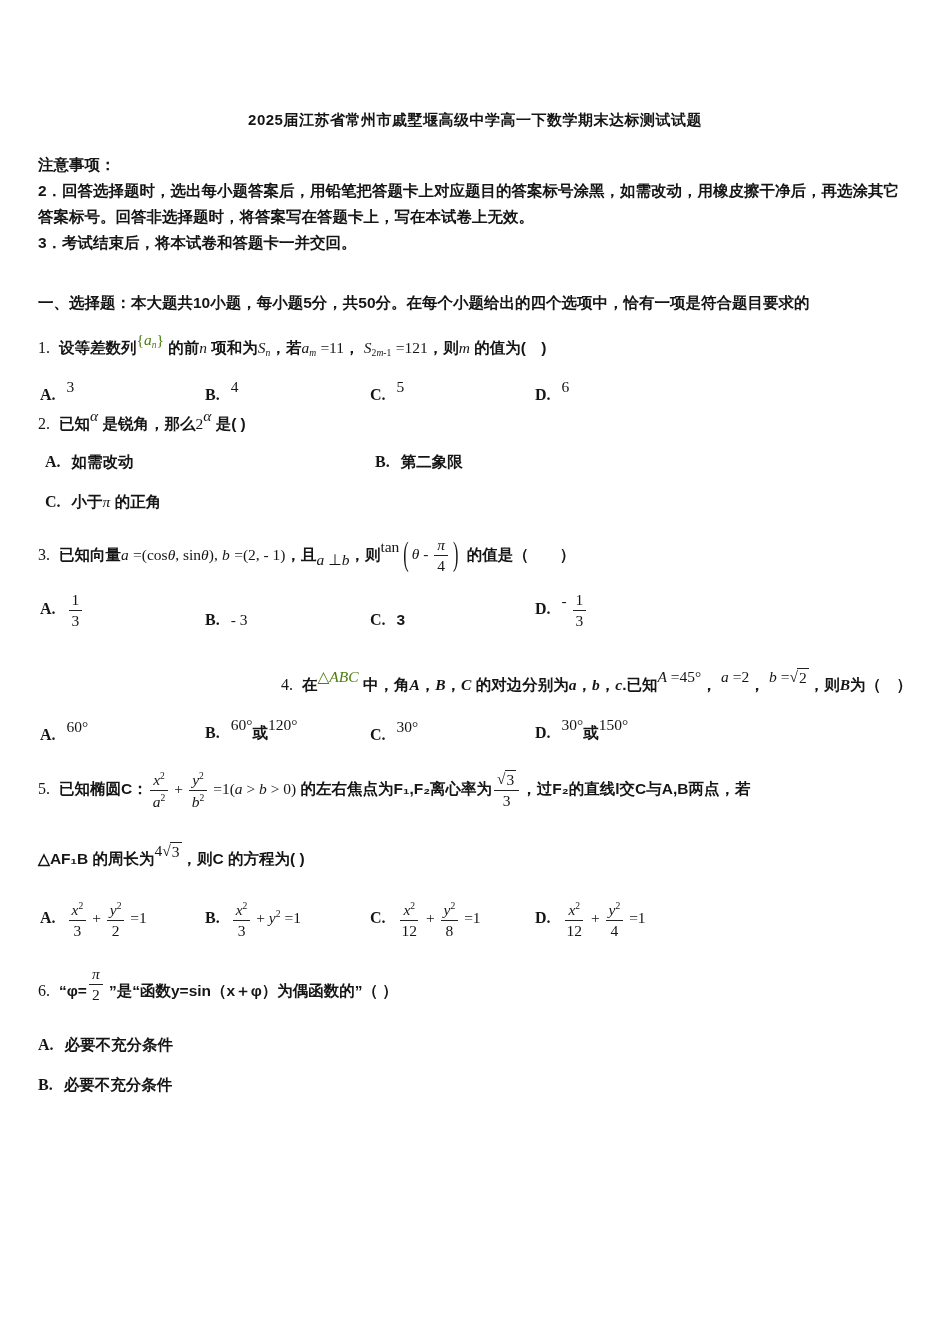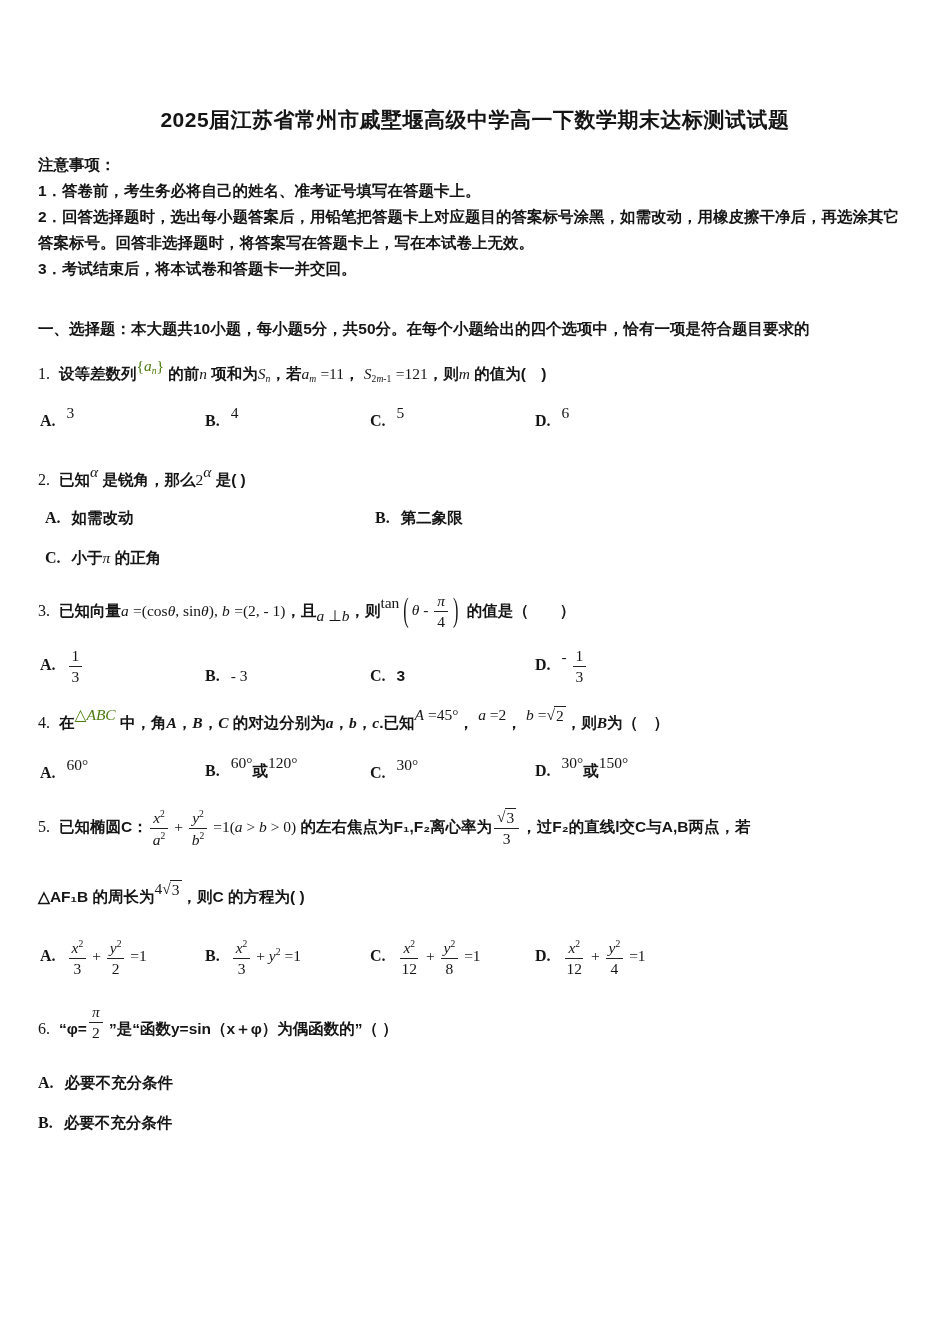--- a/index.html
+++ b/index.html
@@ -3,21 +3,21 @@
 <meta charset="utf-8">
 <style>
   html,body{margin:0;padding:0;}
   body{
     width:950px;height:1344px;overflow:hidden;background:#ffffff;
     font-family:"Liberation Sans",sans-serif;font-weight:700;color:#151515;
     font-size:15.5px;
   }
   .page{width:950px;height:1344px;box-sizing:border-box;padding:104px 38px 0 38px;}
   .title{
-    font-size:21px;line-height:32px;text-align:center;font-weight:700;
+    font-size:15px;line-height:32px;text-align:center;font-weight:700;
     letter-spacing:.5px;margin:0 0 16px 0;
   }
   .note-header{line-height:26px;}
   .note-line{line-height:26px;}
   .section-header{margin-top:34px;line-height:26px;}
   .question{margin:0;}
   .stem{line-height:1.6;}
   .q-no{font-family:"Liberation Serif",serif;font-weight:400;font-size:16px;margin-right:9px;}
   
   .opt-row{display:flex;align-items:flex-end;}
@@ -46,44 +46,43 @@
   .mnum{display:block;padding:0 3px 1px 3px;border-bottom:1px solid #222;}
   .mden{display:block;padding:1px 3px 0 3px;}
   .msqrt{display:inline-flex;align-items:flex-start;font-family:"Liberation Serif",serif;font-weight:400;}
   .mrad{margin-right:-1px;line-height:1.2;}
   .mrbody{border-top:1px solid #222;padding:0 2px;line-height:1.2;}
   .mparen{display:inline-flex;align-items:center;vertical-align:middle;
           font-family:"Liberation Serif",serif;font-weight:400;margin:0 1px;}
   .mbigp{display:inline-block;transform:scaleY(2.1);font-size:1.05em;margin:0 3px;font-weight:400;}
   .q1-stem{margin-top:12px;}
   .q1-opts{margin-top:18px;}
-  .q2-stem{margin-top:30px;}
+  .q2-stem{}
   .q2-opts1{margin-top:14px;line-height:22px;}
   .q2-opts2{margin-top:18px;line-height:22px;}
   .q3-stem{margin-top:22px;}
   .q3-opts{margin-top:16px;}
-  .q4-stem{margin-top:18px;}
+  .q4-stem{margin-top:36px;text-align:right;}
   .q4-opts{margin-top:18px;}
   .q5-stem1{margin-top:26px;}
   .q5-stem2{margin-top:28px;}
   .q5-opts{margin-top:28px;}
   .q6-stem{margin-top:26px;}
   .q6-optA{margin-top:30px;line-height:22px;}
   .q6-optB{margin-top:18px;line-height:22px;}
 </style>
 </head>
 <body>
 
 <div class="page">
 
   <h1 class="title">2025届江苏省常州市戚墅堰高级中学高一下数学期末达标测试试题</h1>
 
   <div class="notes">
     <div class="note-header">注意事项：</div>
-    <div class="note-line">1．答卷前，考生务必将自己的姓名、准考证号填写在答题卡上。</div>
     <div class="note-line">2．回答选择题时，选出每小题答案后，用铅笔把答题卡上对应题目的答案标号涂黑，如需改动，用橡皮擦干净后，再选涂其它答案标号。回答非选择题时，将答案写在答题卡上，写在本试卷上无效。</div>
     <div class="note-line">3．考试结束后，将本试卷和答题卡一并交回。</div>
   </div>
 
   <div class="section-header">一、选择题：本大题共10小题，每小题5分，共50分。在每个小题给出的四个选项中，恰有一项是符合题目要求的</div>
 
   <div class="question">
     <div class="stem q1-stem">
       <span class="q-no">1.</span><span>设等差数列<span class="mup"><span class="mgray">{<span class="mit">a</span><span class="msub"><span class="mit">n</span></span>}</span></span> 的前<span class="mit">n</span> 项和为<span class="mit">S</span><span class="msub"><span class="mit">n</span></span>，若<span class="mit">a</span><span class="msub"><span class="mit">m</span></span> <span class="mrm">=11</span>， <span class="mit">S</span><span class="msub">2<span class="mit">m</span>-1</span> <span class="mrm">=121</span>，则<span class="mit">m</span> 的值为(　)</span>
     </div>

